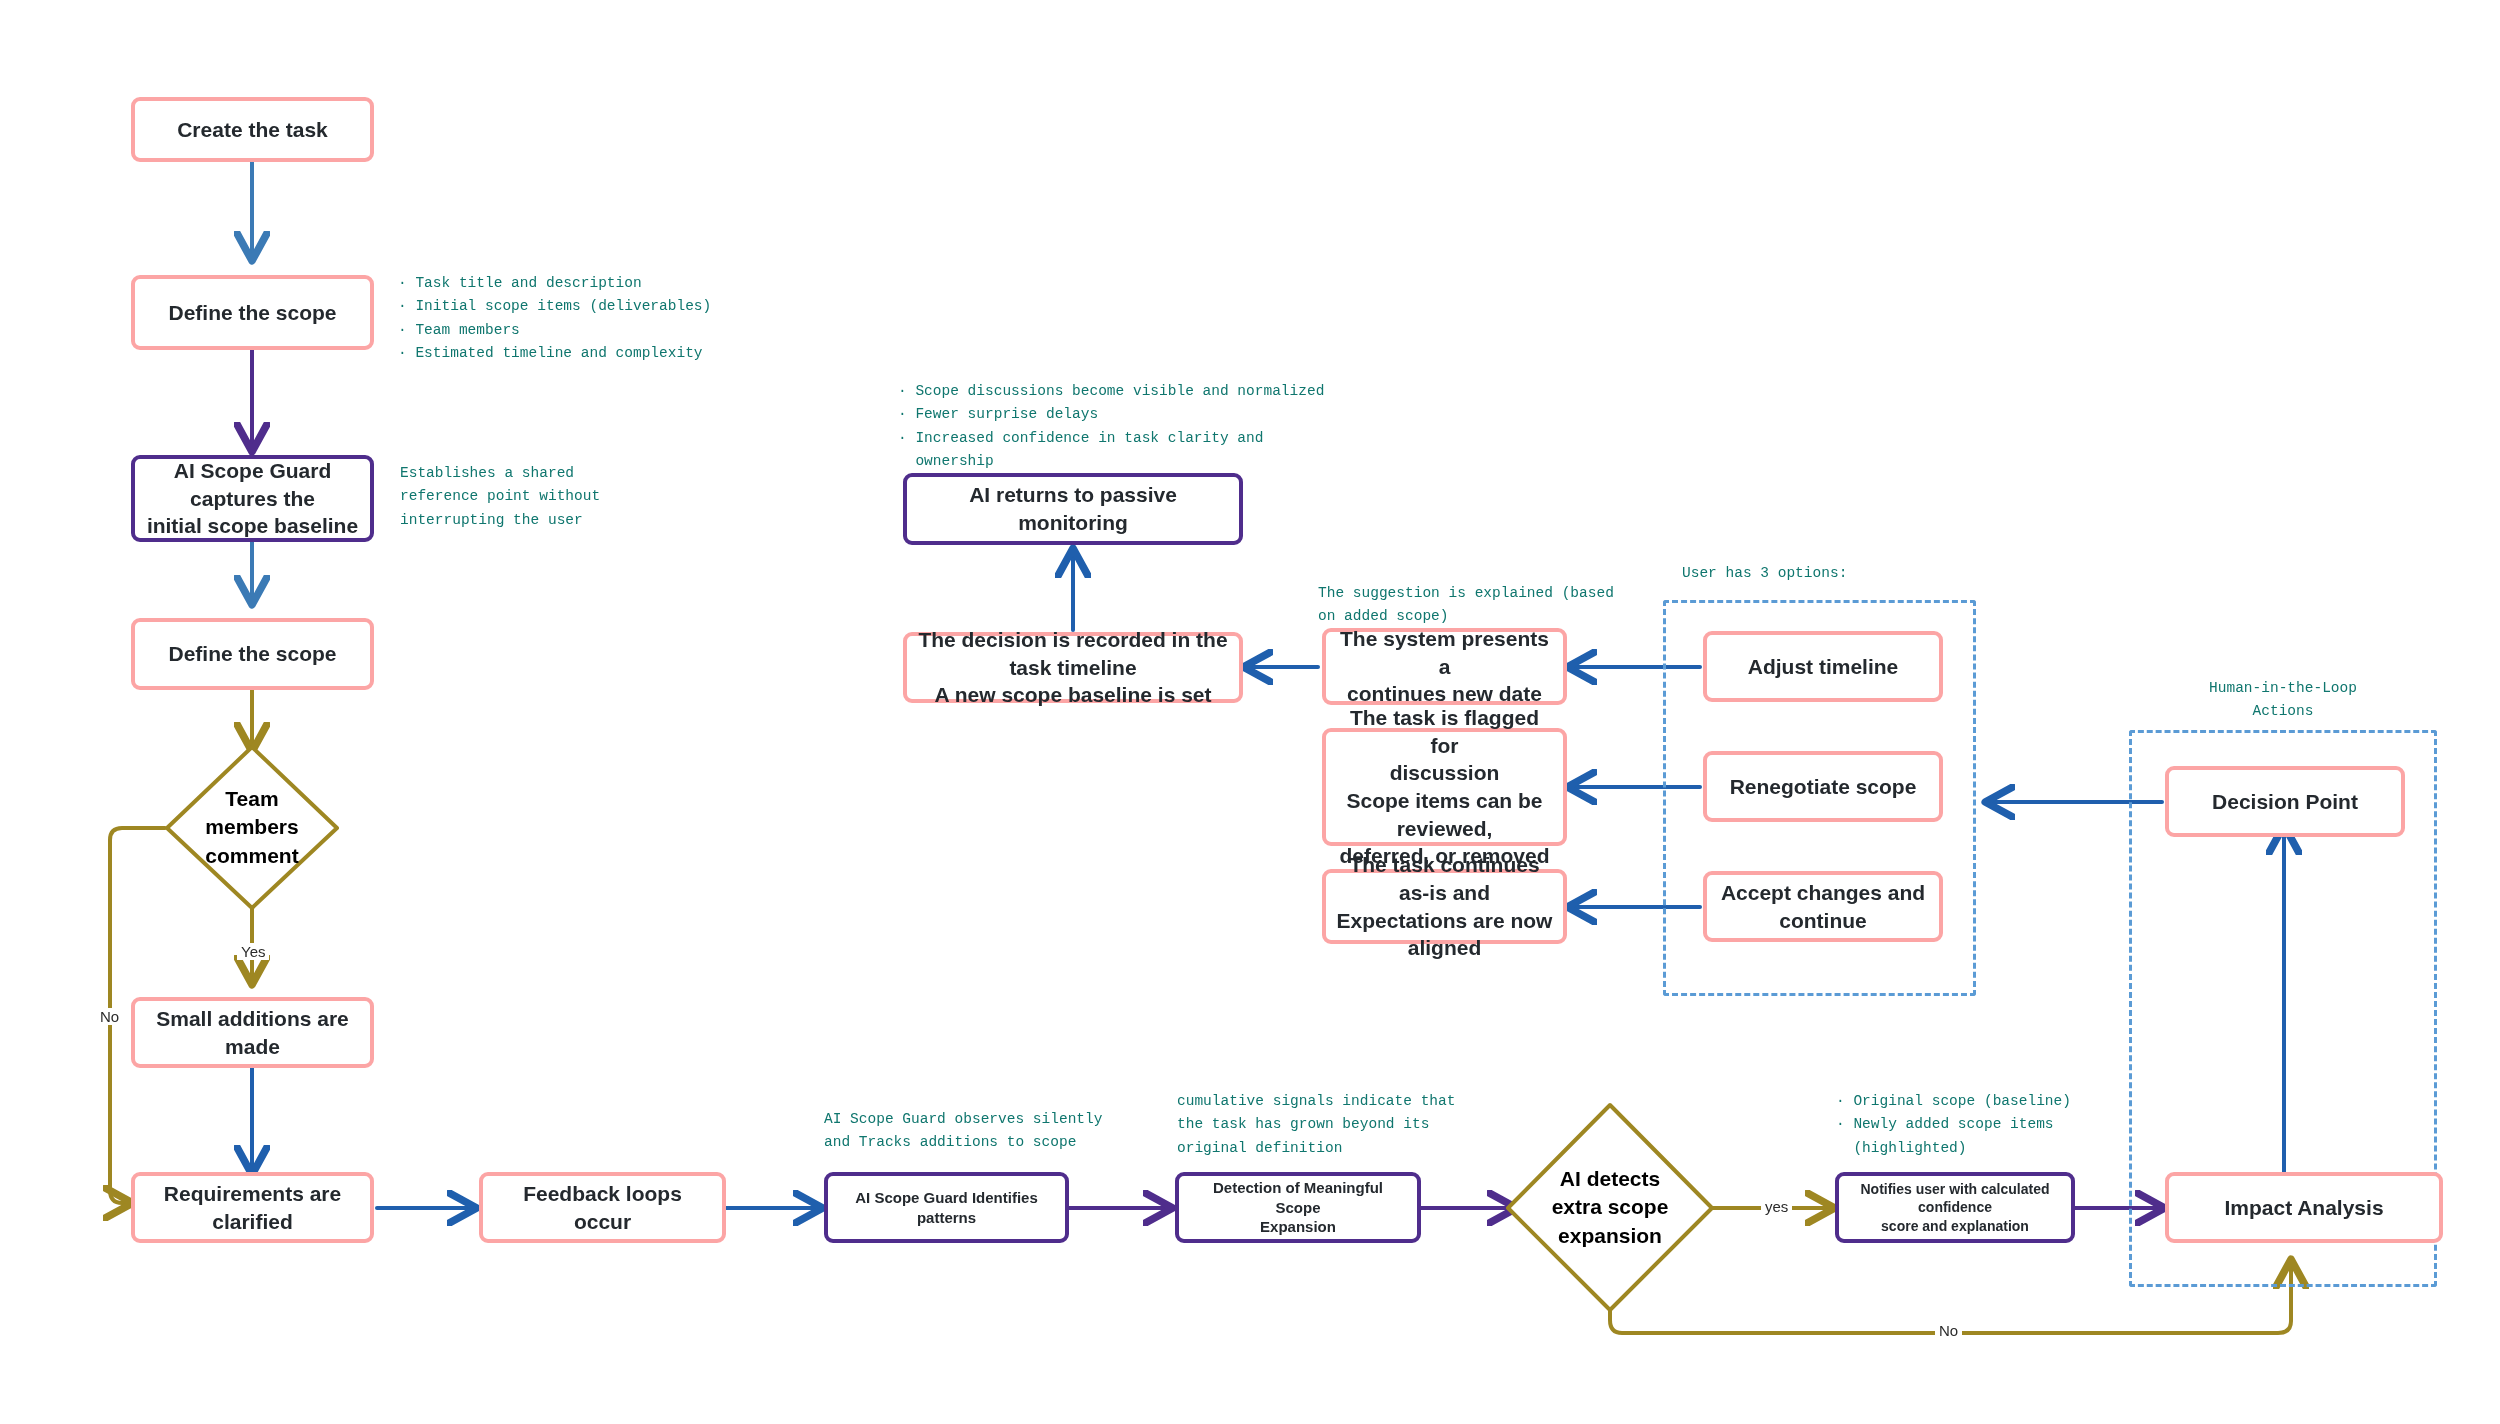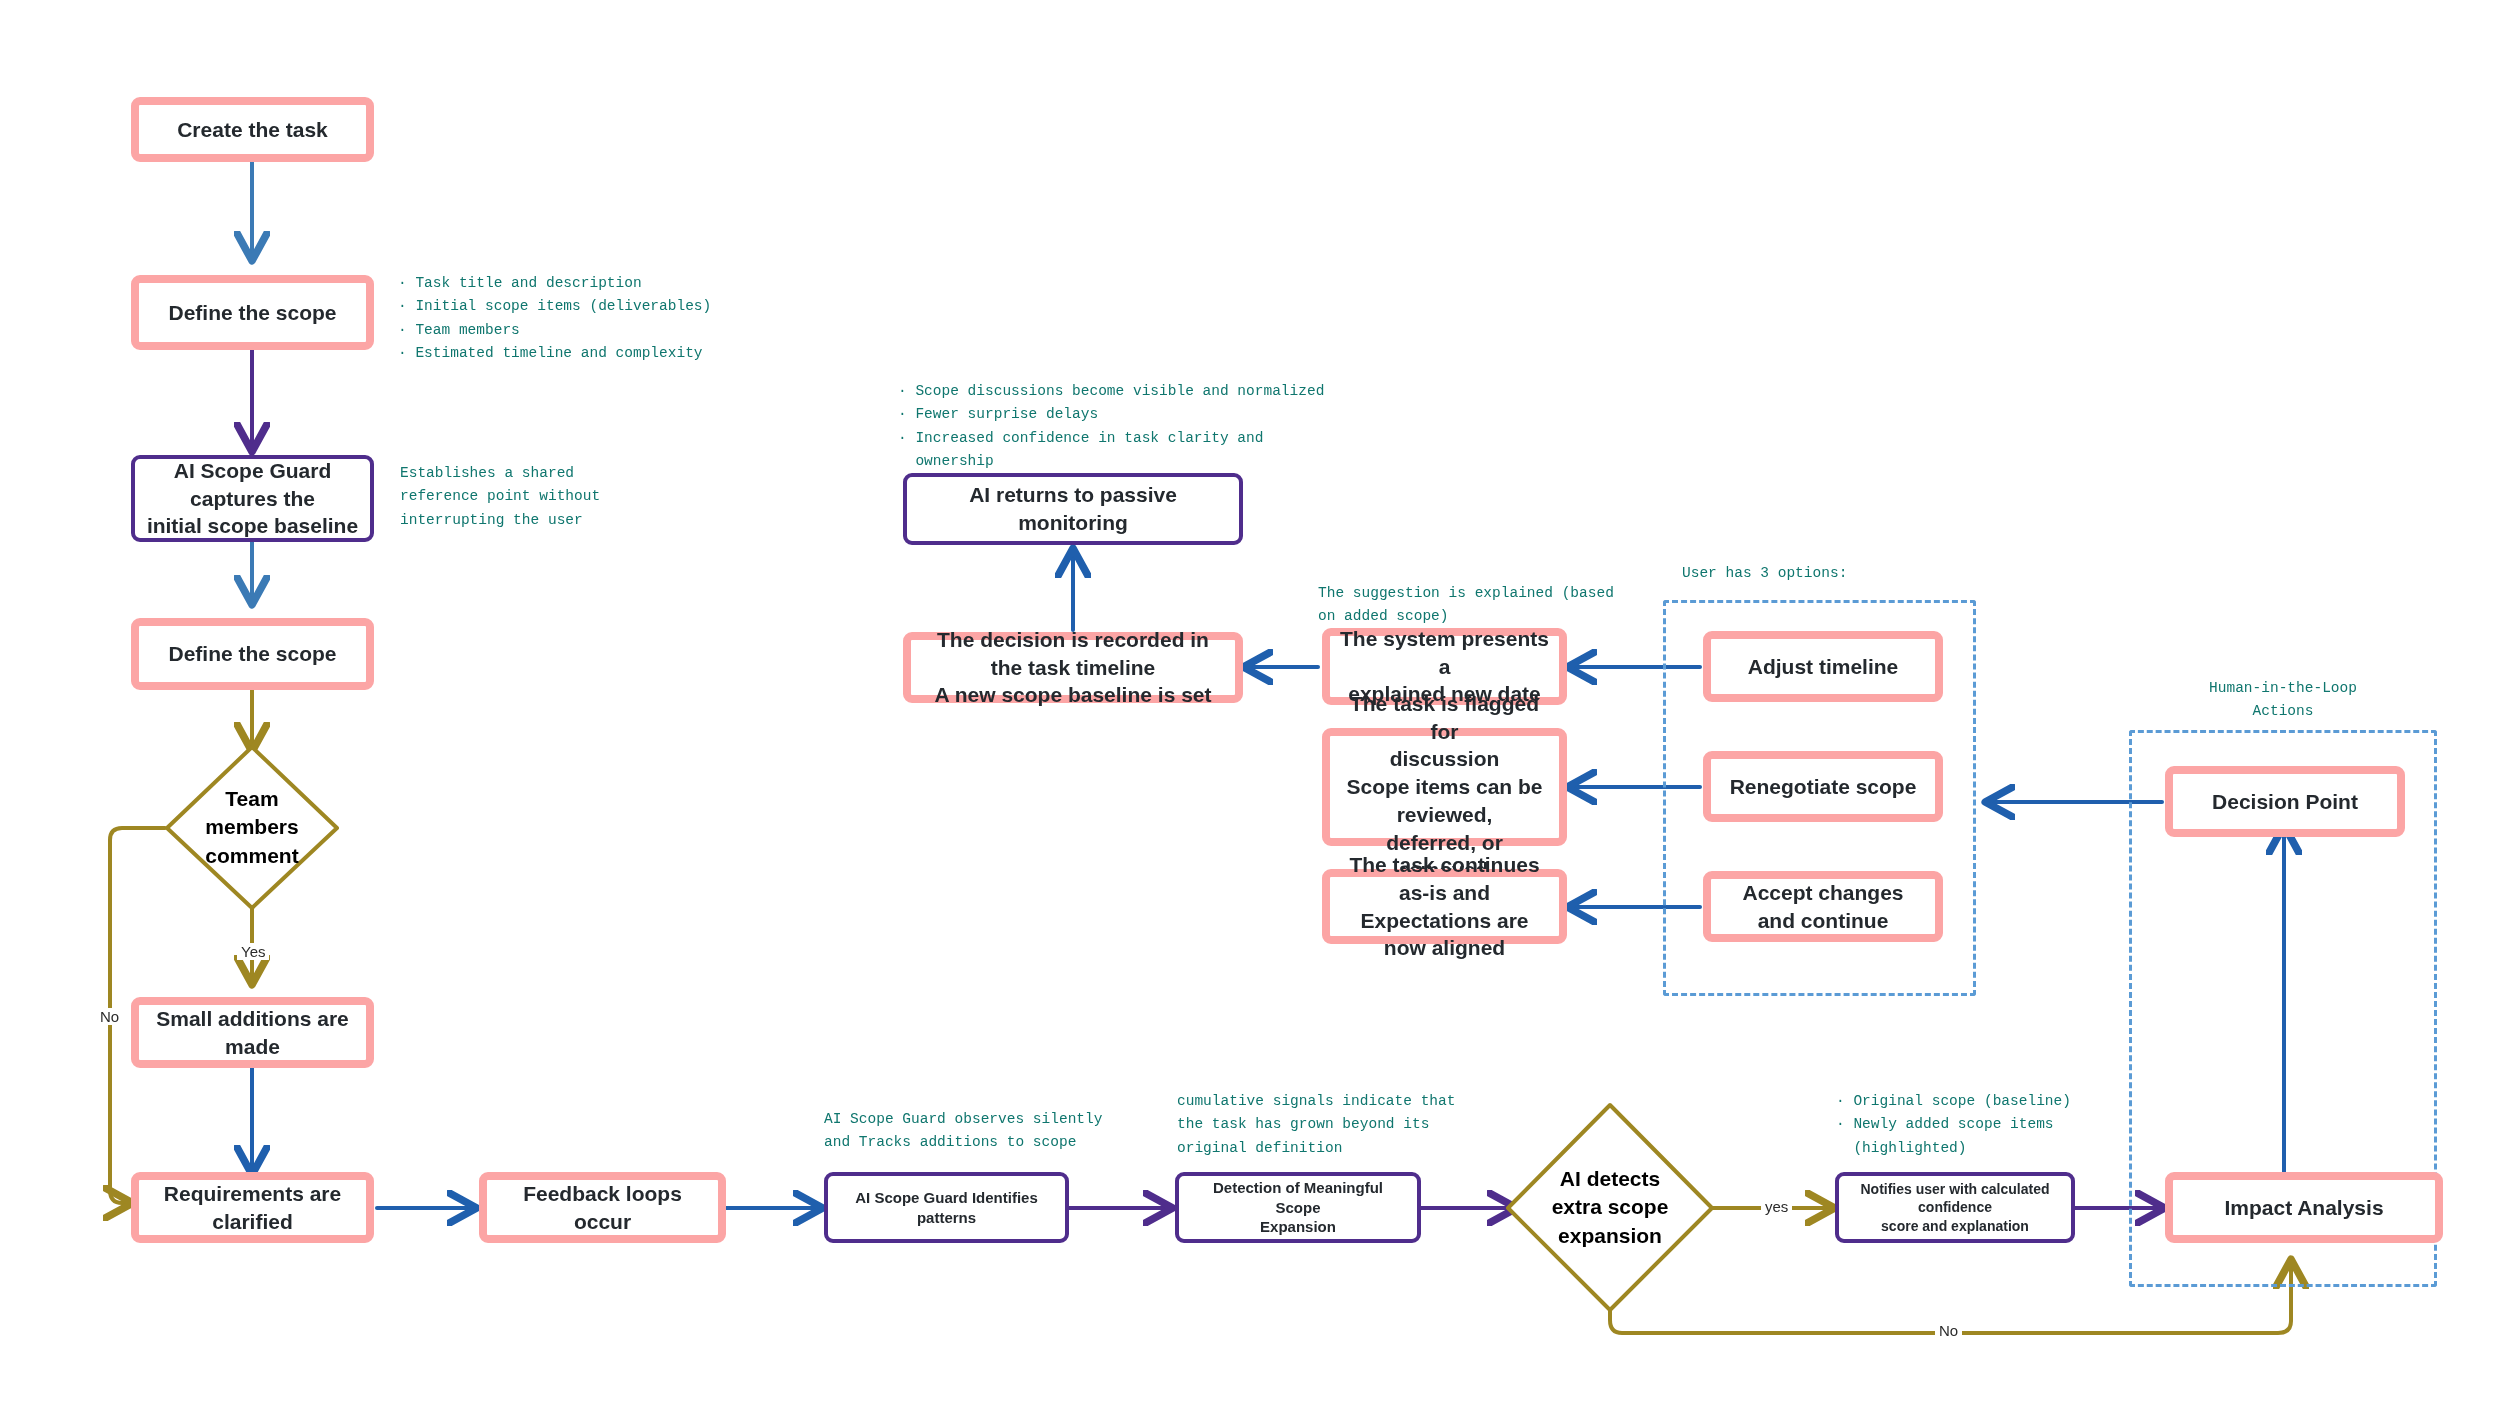--- a/index.html
+++ b/index.html
@@ -16,21 +16,21 @@
   .node{
     position:absolute;box-sizing:border-box;
     display:flex;align-items:center;justify-content:center;
     text-align:center;background:#ffffff;
     border-radius:9px;
     color:#24292e;
     font-weight:bold;
     line-height:1.32;
     padding:4px 10px;
   }
-  .blue{border:8px solid #fca5a5;}
+  .blue{border:4px solid #fca5a5;}
   .purple{border:4px solid #4F2D8C;}
   .n-lg{font-size:21px;}
   .n-md{font-size:21px;}
   .n-xs{font-size:15px;}
 
   
   .diamond{position:absolute;}
   .diamond .dlabel{
     position:absolute;left:0;top:0;width:100%;height:100%;
     display:flex;align-items:center;justify-content:center;
@@ -174,21 +174,21 @@
 
   <div class="node blue n-lg" style="left:2165px;top:766px;width:240px;height:71px;">Decision Point</div>
 
   <div class="node blue n-md" style="left:1703px;top:631px;width:240px;height:71px;">Adjust timeline</div>
 
   <div class="node blue n-md" style="left:1703px;top:751px;width:240px;height:71px;">Renegotiate scope</div>
 
   <div class="node blue n-md" style="left:1703px;top:871px;width:240px;height:71px;">Accept changes and continue</div>
 
   <div class="node blue n-md" style="left:1322px;top:628px;width:245px;height:77px;white-space:pre-line;">The system presents a
-explained new date</div>
+continues new date</div>
 
   <div class="node blue n-md" style="left:1322px;top:728px;width:245px;height:118px;white-space:pre-line;">The task is flagged for
 discussion
 Scope items can be reviewed,
 deferred, or removed</div>
 
   <div class="node blue n-md" style="left:1322px;top:869px;width:245px;height:75px;white-space:pre-line;">The task continues as-is and
 Expectations are now aligned</div>
 
   <div class="node blue n-md" style="left:903px;top:632px;width:340px;height:71px;white-space:pre-line;">The decision is recorded in the task timeline

